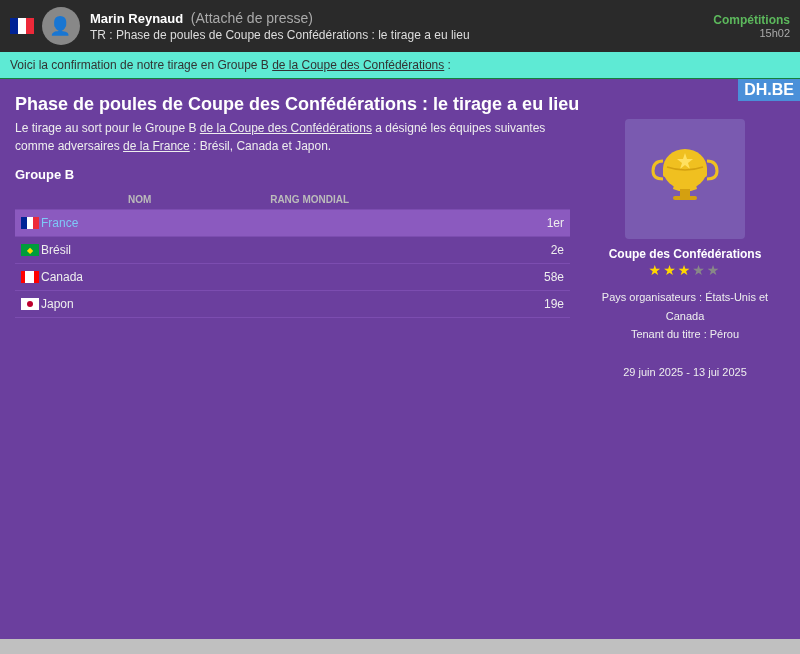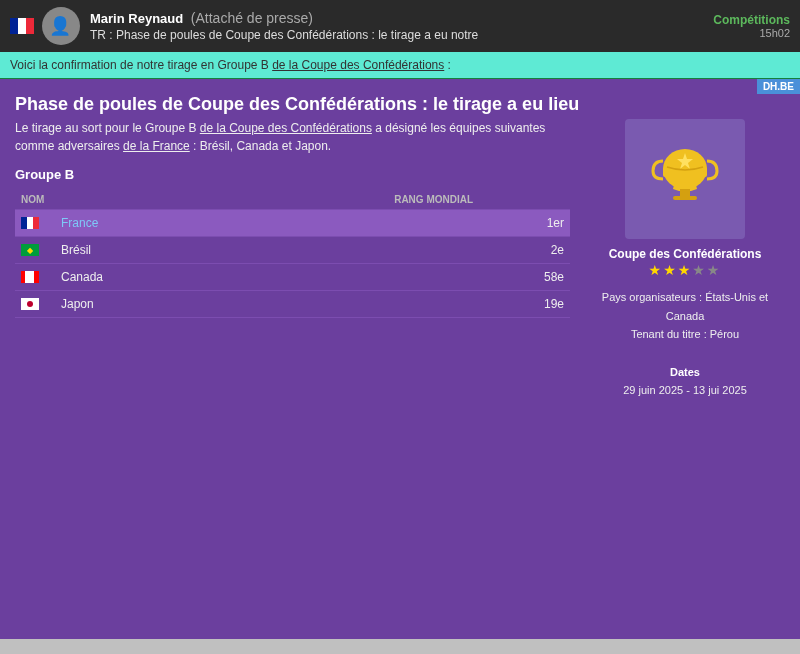--- a/index.html
+++ b/index.html
@@ -52,21 +52,21 @@
       min-height: 560px;
       position: relative;
     }
 
     
     .dhbe-badge {
       position: absolute;
       top: 0; right: 0;
       background: #4a90d9;
       color: white;
-      font-size: 10px;
+      font-size: 16px;
       padding: 2px 6px;
       font-weight: bold;
     }
 
     .content-title {
       color: #fff;
       font-size: 18px;
       font-weight: bold;
       margin-bottom: 4px;
       padding-right: 60px;
@@ -87,35 +87,35 @@
     .matches-text { font-size: 12px; margin-bottom: 8px; }
     .group-label { font-weight: bold; color: #fff; font-size: 13px; margin-bottom: 8px; }
 
     
     .group-table { width: 100%; border-collapse: collapse; }
     .group-table thead tr th {
       color: #bbb;
       font-size: 10px;
       text-transform: uppercase;
       padding: 4px 6px;
-      text-align: left;
+      text-align: center;
       border-bottom: 1px solid #7c4db0;
     }
-    .group-table thead tr th.right { text-align: center; }
+    .group-table thead tr th.right { text-align: left; }
     .group-table tbody tr {
       border-bottom: 1px solid #7c4db0;
     }
     .group-table tbody tr:first-child td { background: #8b5abf; }
     .group-table tbody tr td {
       padding: 6px 6px;
       font-size: 12px;
       color: #eee;
     }
     .group-table tbody tr td.right { text-align: right; }
-    .team-cell { display: flex; align-items: center; gap: 22px; }
+    .team-cell { display: flex; align-items: center; gap: 2px; }
 
     
     .flag { width: 18px; height: 12px; display: inline-block; flex-shrink: 0; }
     .flag-fr { background: linear-gradient(to right, #002395 33%, #fff 33%, #fff 66%, #ED2939 66%); }
     .flag-br {
       background: #009c3b;
       position: relative;
       display: inline-flex; align-items: center; justify-content: center;
     }
     .flag-ca { background: linear-gradient(to right, #FF0000 25%, #fff 25%, #fff 75%, #FF0000 75%); }
@@ -167,21 +167,21 @@
 <body>
 
 <div class="header-bar">
   <div class="flag-france"></div>
   <div class="avatar">👤</div>
   <div class="header-info">
     <div>
       <span style="font-weight:bold;color:#fff;font-size:13px;">Marin Reynaud</span>
       <span style="color:#aaa;font-size:14px;margin-left:4px;">(Attaché de presse)</span>
     </div>
-    <div style="font-size:12px;color:#ddd;margin-top:2px;">TR : Phase de poules de Coupe des Confédérations : le tirage a eu notre</div>
+    <div style="font-size:12px;color:#ddd;margin-top:2px;">TR : Phase de poules de Coupe des Confédérations : le tirage a eu lieu</div>
   </div>
   <div class="header-right">
     <div class="competitions-link">Compétitions</div>
     <div class="header-time">15h02</div>
   </div>
 </div>
 
 <div class="sub-header">
   <span>Voici la confirmation de notre tirage en Groupe B </span><span class="underline">de la Coupe des Confédérations</span><span> :</span>
 </div>
@@ -265,18 +265,17 @@
 
           <path d="M22 28 Q40 34 58 28" stroke="#D4A010" stroke-width="1.5" fill="none"></path>
         </svg>
       </div>
       <div class="competition-name">Coupe des Confédérations</div>
       <div class="stars">★★★<span class="star-empty">★★</span></div>
       <div class="comp-details">
         <div>Pays organisateurs : États-Unis et Canada</div>
         <div>Tenant du titre : Pérou</div>
         <br>
-        <div class="label">Dates</div>
         <div>29 juin 2025 - 13 jui 2025</div>
       </div>
     </div>
   </div>
 </div>
 
 </body></html>

